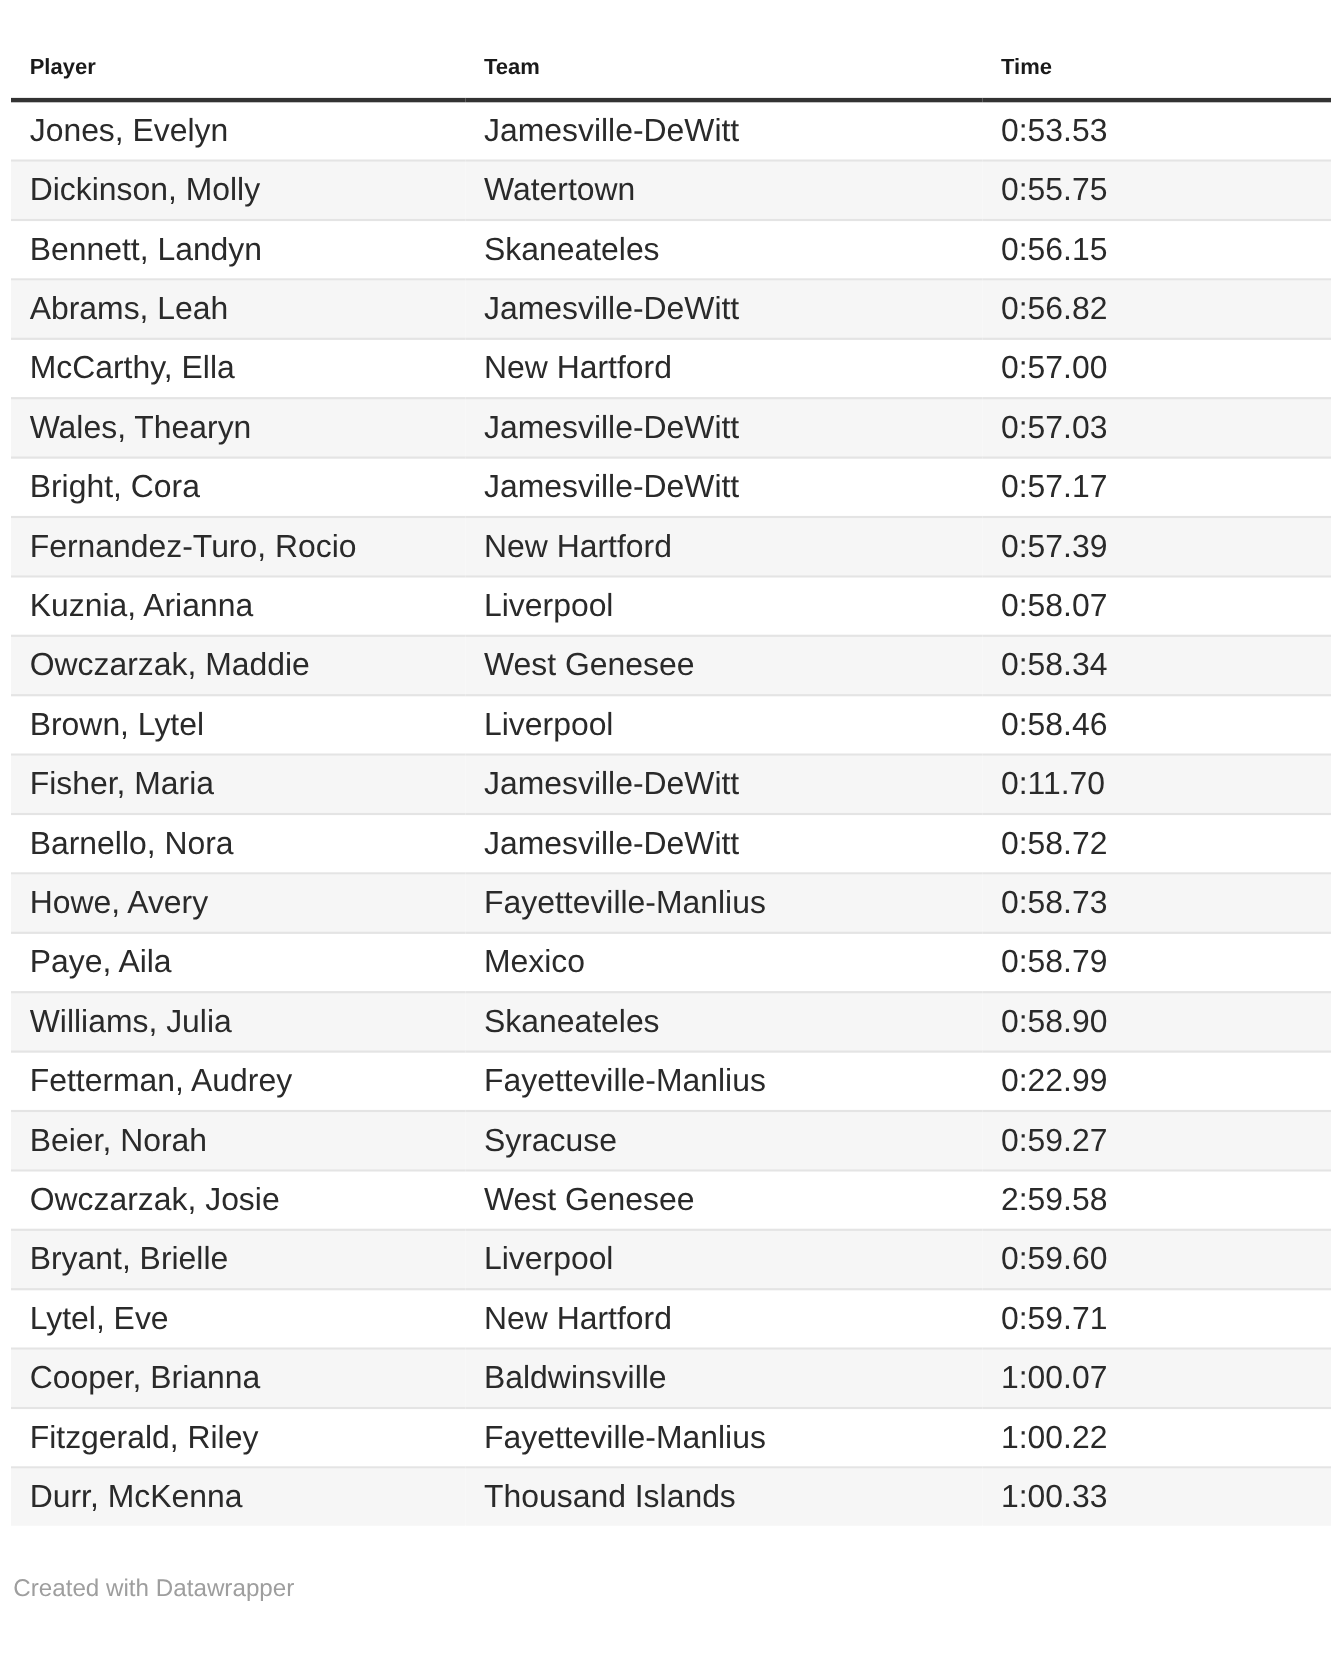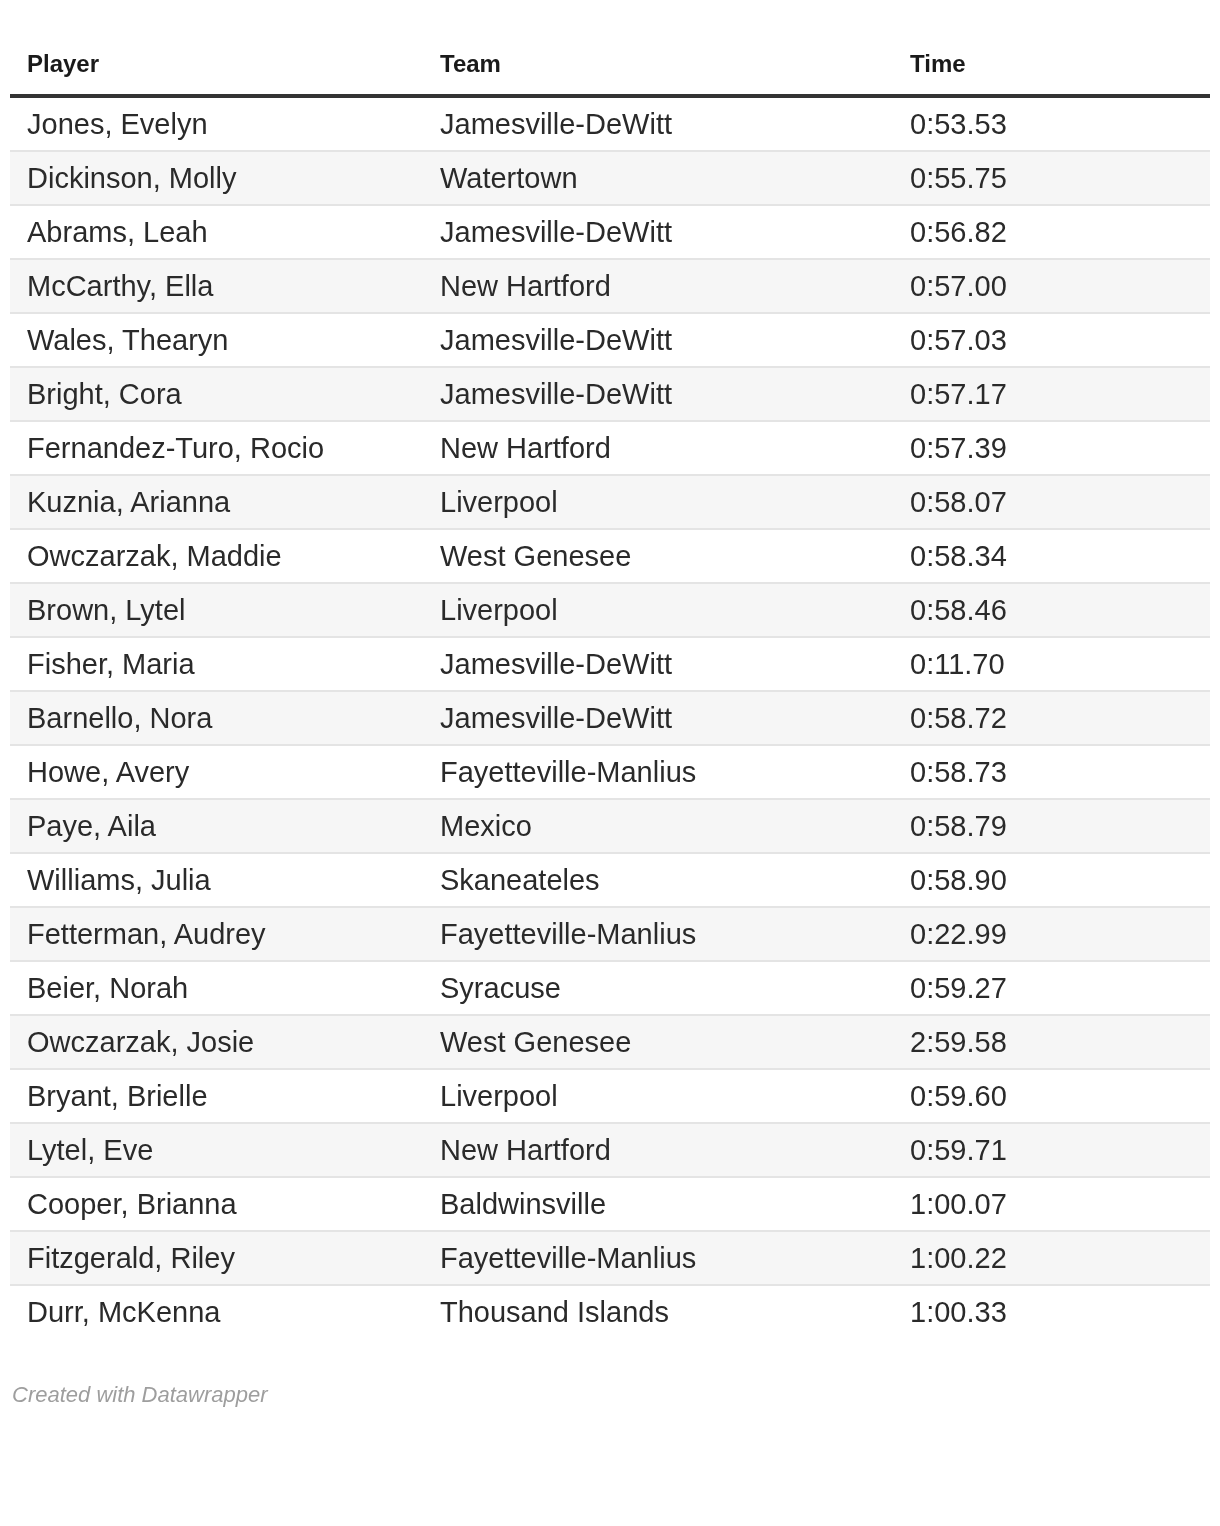--- a/index.html
+++ b/index.html
@@ -19,21 +19,21 @@
     width: 1200px;
     border-collapse: collapse;
     table-layout: fixed;
   }
   table.dw-table col.col-player { width: 413px; }
   table.dw-table col.col-team   { width: 470px; }
   table.dw-table col.col-time   { width: 317px; }
 
   table.dw-table th {
     text-align: left;
-    font-size: 24px;
+    font-size: 20px;
     font-weight: 700;
     color: #1a1a1a;
     padding: 10px 0 16px 17px;
     border-bottom: 4px solid #333333;
     letter-spacing: 0;
   }
   table.dw-table td {
     font-size: 29px;
     font-weight: 400;
     color: #2a2a2a;
@@ -46,21 +46,20 @@
   table.dw-table tbody tr:nth-child(even) td {
     background: #f6f6f6;
   }
   table.dw-table tbody tr:last-child td {
     border-bottom: none;
   }
   .footer-credit {
     margin: 44px 0 0 2px;
     font-size: 22px;
     color: #9e9e9e;
-    font-style: italic;
   }
 </style>
 </head>
 <body>
 
 <div class="page">
   <table class="dw-table">
     <colgroup>
       <col class="col-player">
       <col class="col-team">
@@ -78,20 +77,25 @@
           <td>Jones, Evelyn</td>
           <td>Jamesville-DeWitt</td>
           <td>0:53.53</td>
         </tr>
         <tr>
           <td>Dickinson, Molly</td>
           <td>Watertown</td>
           <td>0:55.75</td>
         </tr>
         <tr>
+          <td>Bennett, Landyn</td>
+          <td>Skaneateles</td>
+          <td>0:56.15</td>
+        </tr>
+        <tr>
           <td>Abrams, Leah</td>
           <td>Jamesville-DeWitt</td>
           <td>0:56.82</td>
         </tr>
         <tr>
           <td>McCarthy, Ella</td>
           <td>New Hartford</td>
           <td>0:57.00</td>
         </tr>
         <tr>

